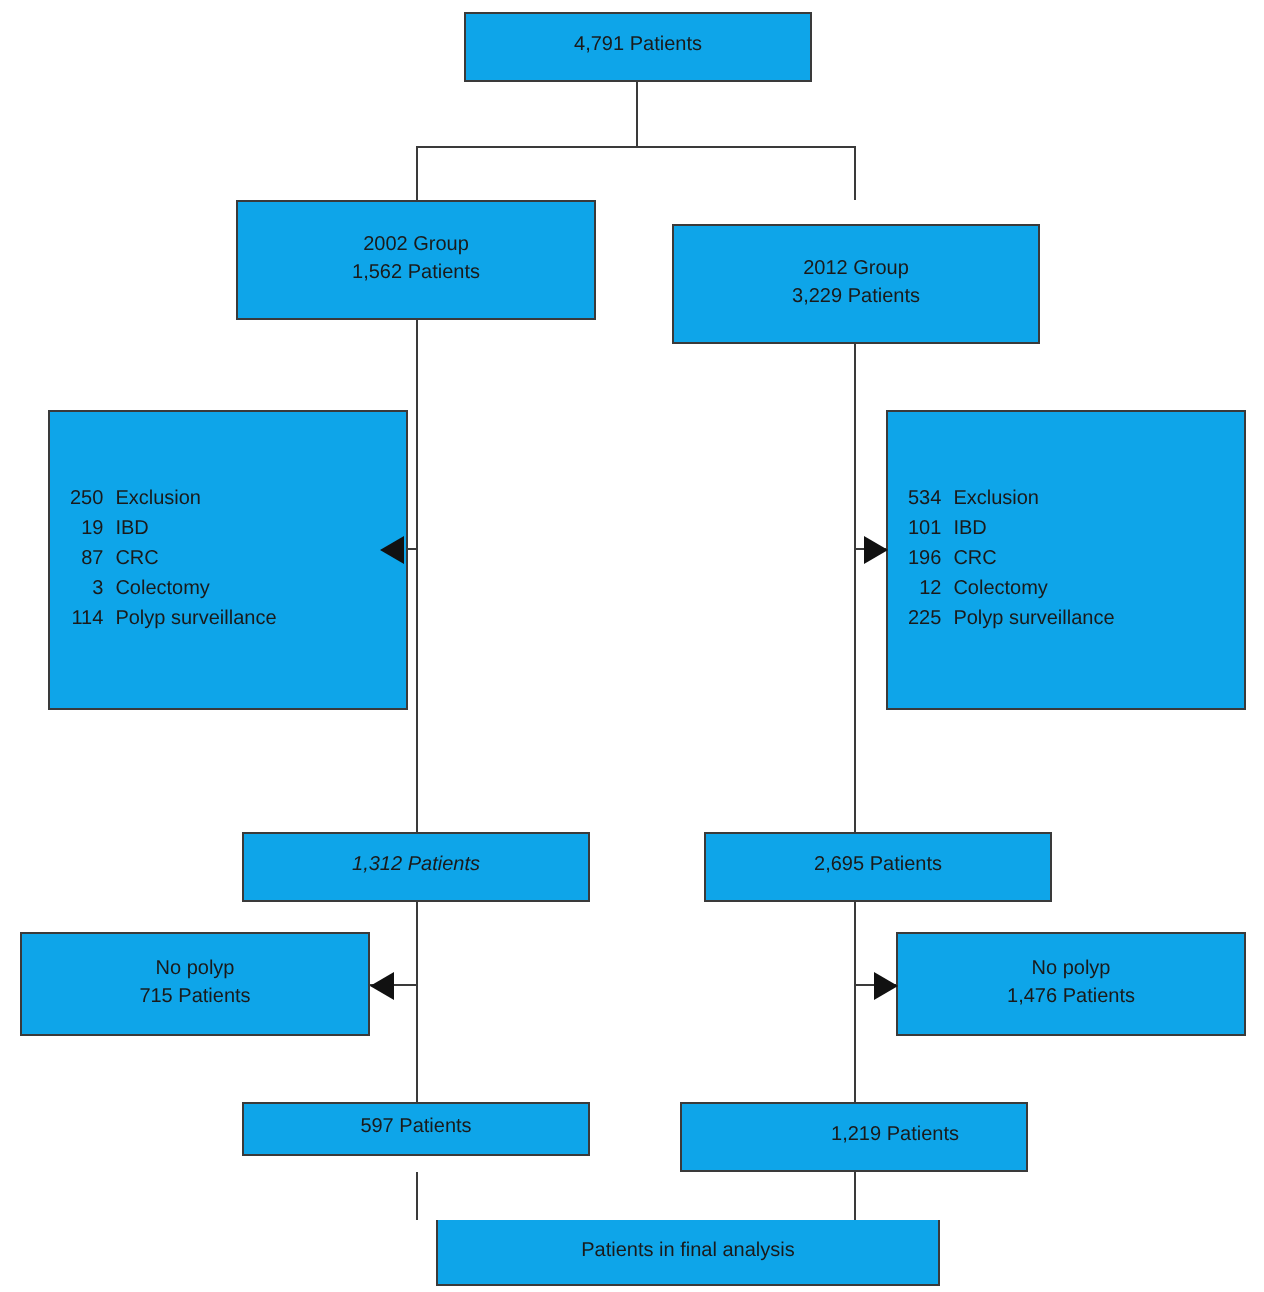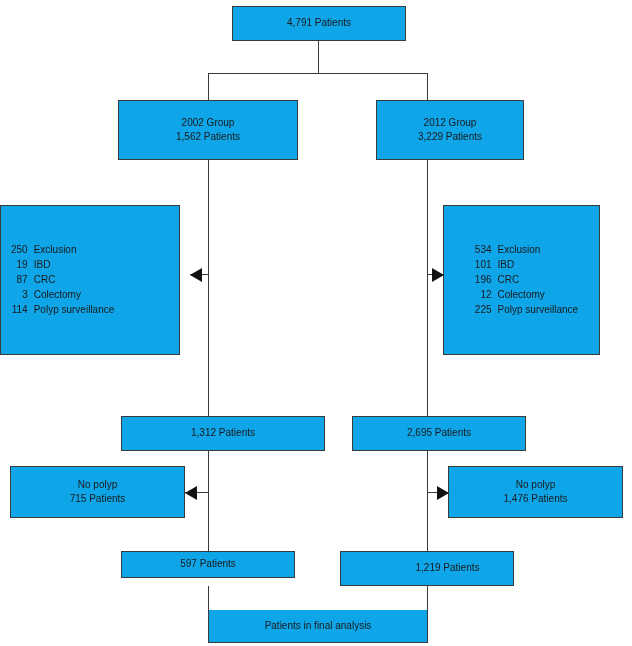--- a/index.html
+++ b/index.html
@@ -109,48 +109,48 @@
   <div class="vline" style="left:318px; top:41px; height:33px;"></div>
   <div class="hline" style="left:208px; top:73px; width:219px;"></div>
   <div class="vline" style="left:208px; top:73px; height:27px;"></div>
   <div class="vline" style="left:427px; top:73px; height:27px;"></div>
 
   <div class="node" style="left:118px; top:100px; width:180px; height:60px;">
     <span class="line">2002 Group</span>
     <span class="line">1,562 Patients</span>
   </div>
 
-  <div class="node" style="left:336px; top:100px; width:148px; height:60px;margin-left:40px;">
+  <div class="node" style="left:336px; top:112px; width:184px; height:60px;">
     <span class="line">2012 Group</span>
     <span class="line">3,229 Patients</span>
   </div>
 
   <div class="vline" style="left:208px; top:160px; height:256px;"></div>
   <div class="vline" style="left:427px; top:160px; height:256px;"></div>
 
-  <div class="node exclusion" style="left:0; top:205px; width:180px; height:150px;">
+  <div class="node exclusion" style="left:24px; top:205px; width:180px; height:150px;">
     <div class="excl-grid">
       <span class="excl-num">250</span>
       <span class="excl-label">Exclusion</span>
 
       <span class="excl-num">19</span>
       <span class="excl-label">IBD</span>
 
       <span class="excl-num">87</span>
       <span class="excl-label">CRC</span>
 
       <span class="excl-num">3</span>
       <span class="excl-label">Colectomy</span>
 
       <span class="excl-num">114</span>
       <span class="excl-label">Polyp surveillance</span>
     </div>
   </div>
 
-  <div class="node exclusion" style="left:443px; top:205px; width:157px; height:150px;align-items:center;">
+  <div class="node exclusion" style="left:443px; top:205px; width:180px; height:150px;">
     <div class="excl-grid">
       <span class="excl-num">534</span>
       <span class="excl-label">Exclusion</span>
 
       <span class="excl-num">101</span>
       <span class="excl-label">IBD</span>
 
       <span class="excl-num">196</span>
       <span class="excl-label">CRC</span>
 
@@ -161,21 +161,21 @@
       <span class="excl-label">Polyp surveillance</span>
     </div>
   </div>
 
   <div class="hline" style="left:190px; top:274px; width:19px;"></div>
   <div class="arrow left" style="left:190px; top:268px;"></div>
 
   <div class="hline" style="left:427px; top:274px; width:18px;"></div>
   <div class="arrow right" style="left:432px; top:268px;"></div>
 
-  <div class="node" style="left:121px; top:416px; width:204px; height:35px;">
+  <div class="node" style="left:121px; top:416px; width:174px; height:35px;font-style:italic;">
     <span class="line">1,312 Patients</span>
   </div>
 
   <div class="node" style="left:340px; top:416px; width:174px; height:35px;margin-left:12px;">
     <span class="line">2,695 Patients</span>
   </div>
 
   <div class="vline" style="left:208px; top:451px; height:100px;"></div>
   <div class="vline" style="left:427px; top:451px; height:100px;"></div>
 
@@ -199,17 +199,17 @@
     <span class="line">597 Patients</span>
   </div>
 
   <div class="node" style="left:340px; top:551px; width:174px; height:35px;padding-left:41px;">
     <span class="line">1,219 Patients</span>
   </div>
 
   <div class="vline" style="left:208px; top:586px; height:24px;"></div>
   <div class="vline" style="left:427px; top:586px; height:24px;"></div>
 
-  <div class="node final" style="left:208px; top:610px; width:220px; height:33px;">
+  <div class="node final" style="left:218px; top:610px; width:252px; height:33px;">
     <span class="line">Patients in final analysis</span>
   </div>
 
 </div>
 
 </body></html>

